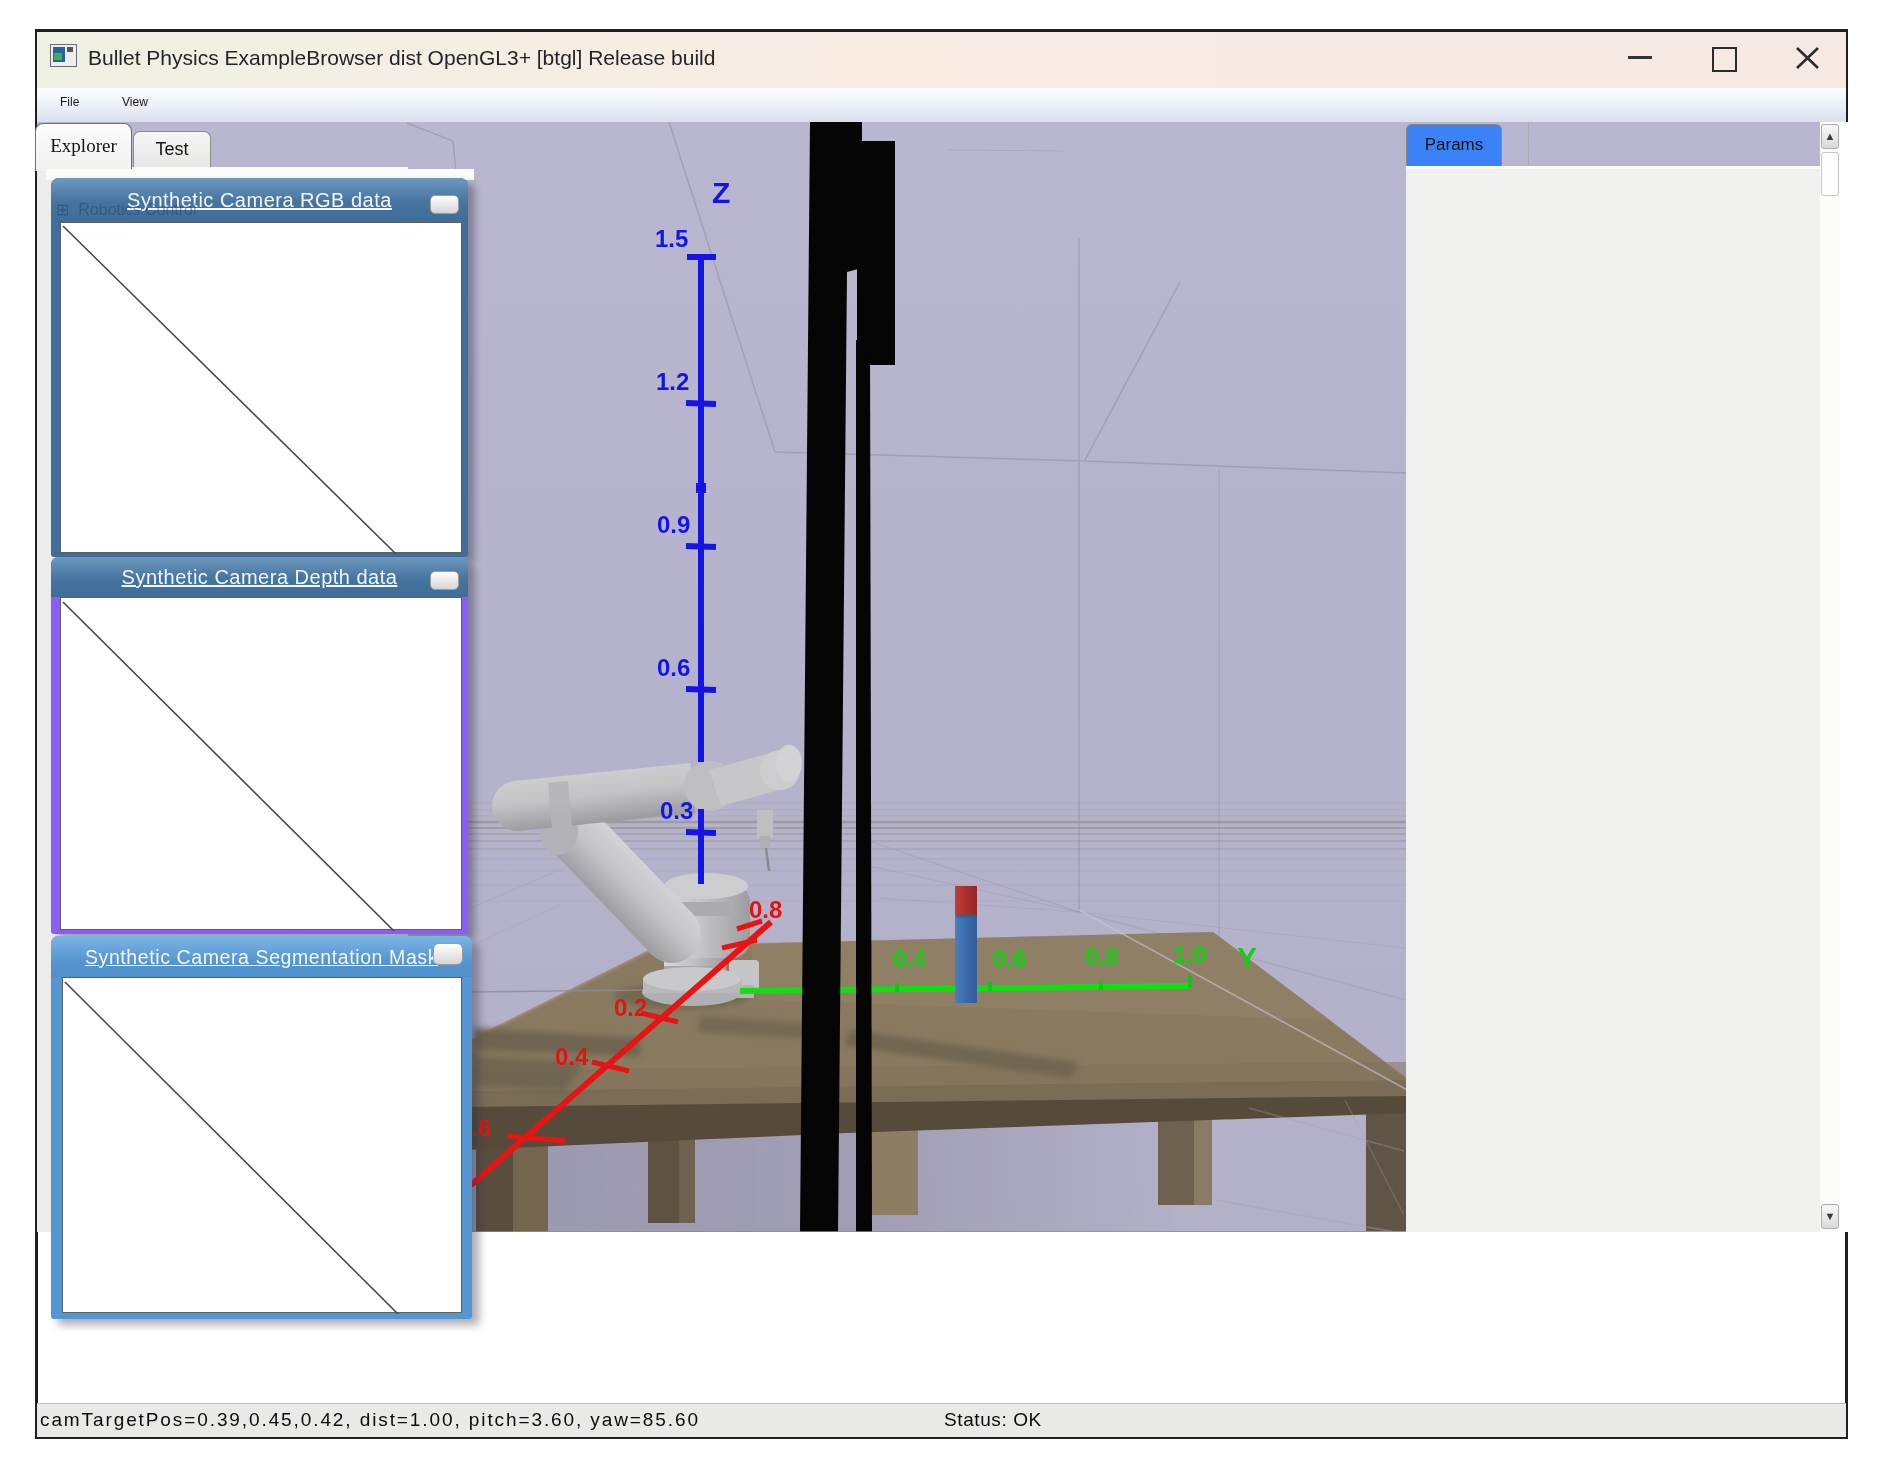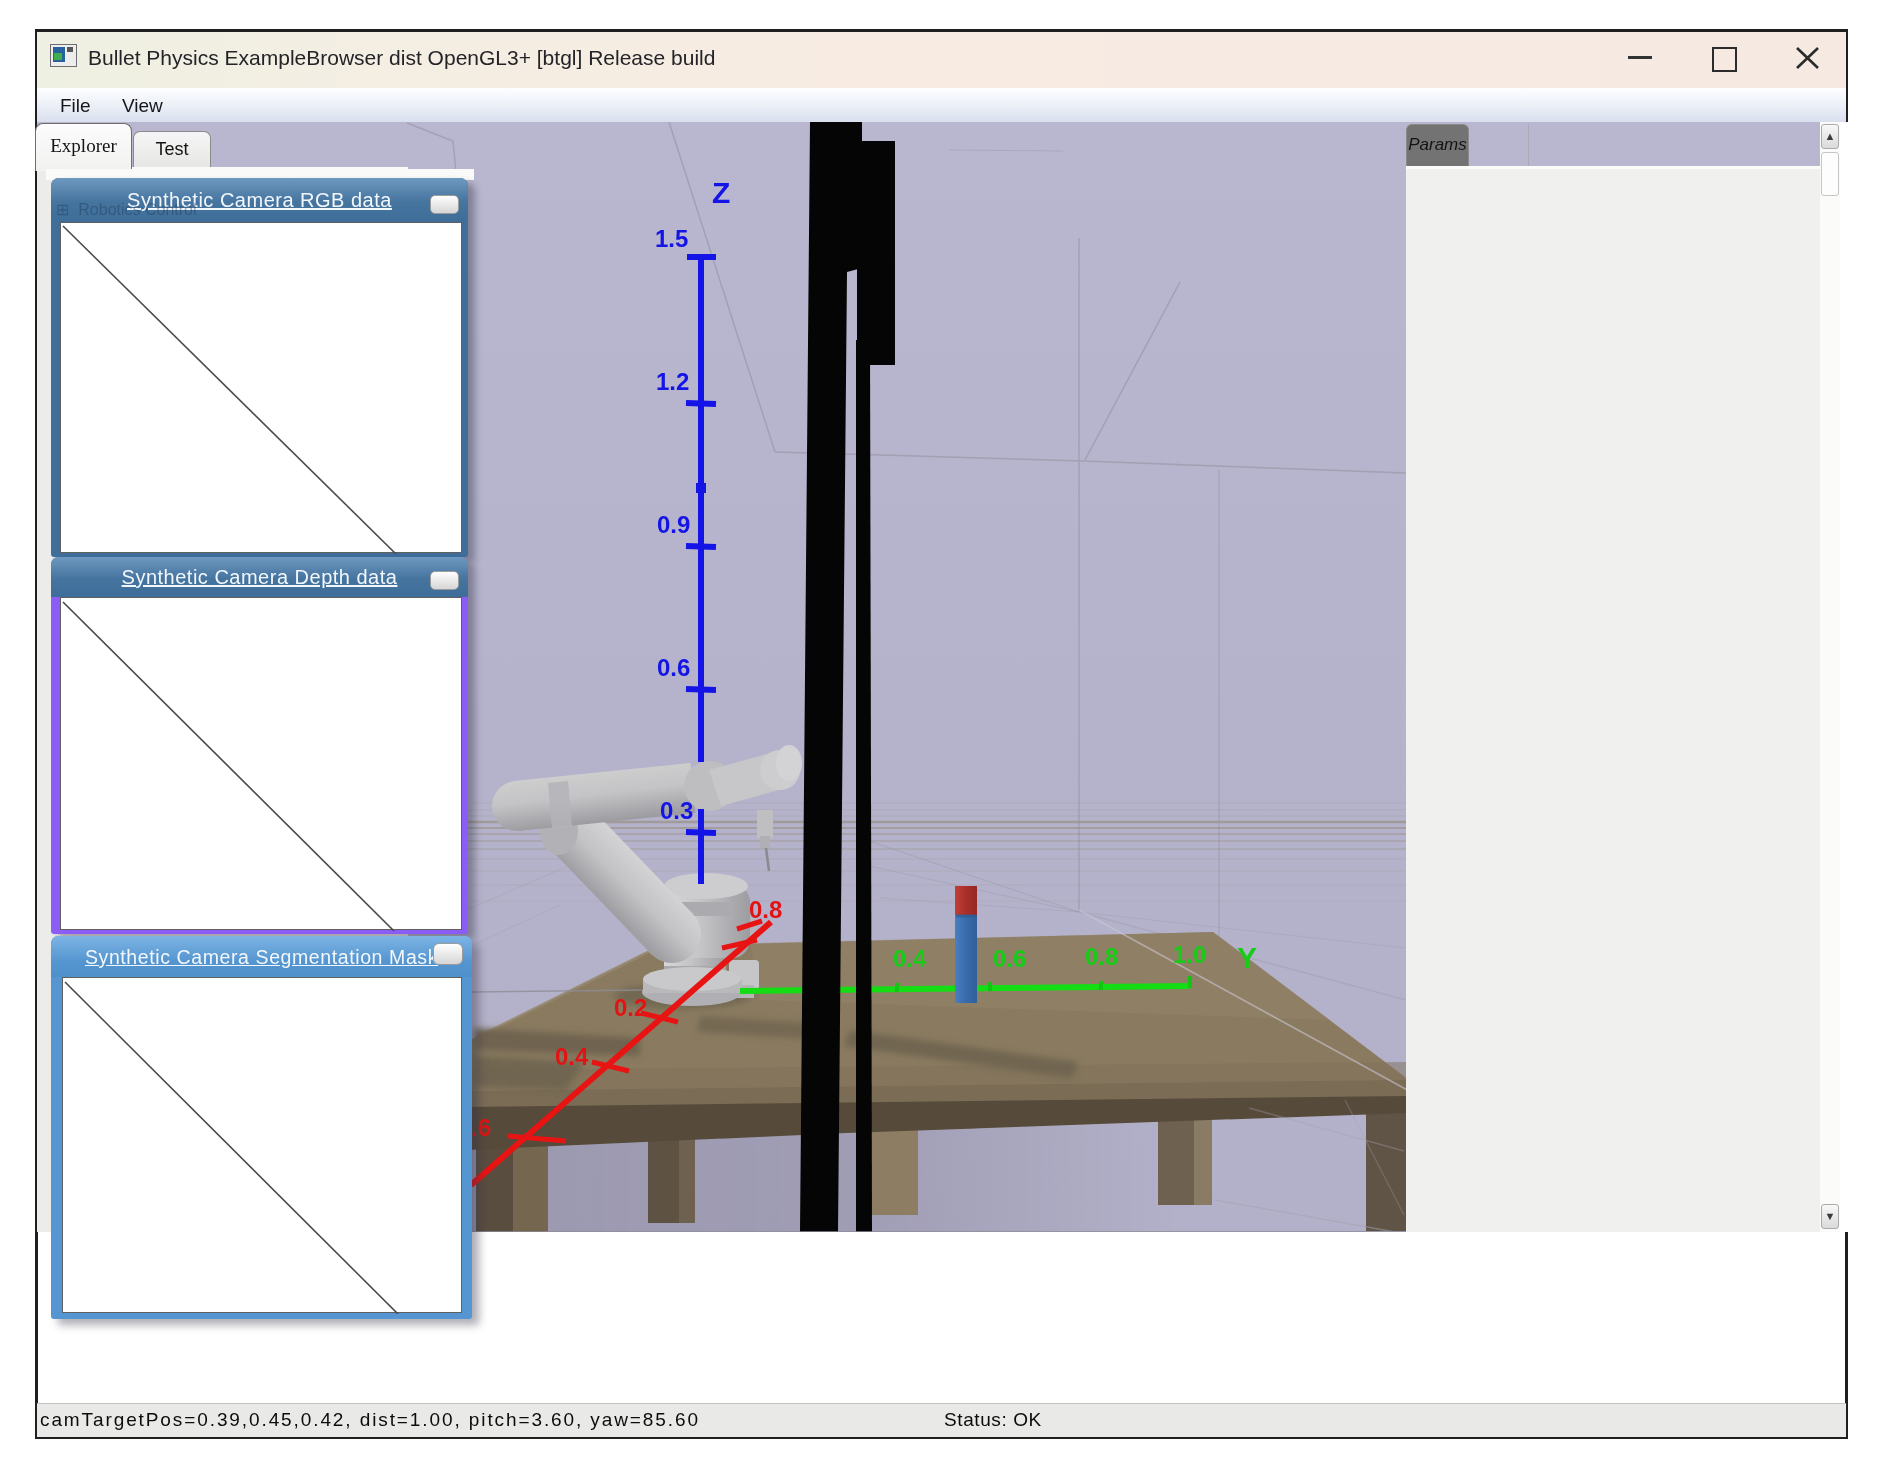--- a/index.html
+++ b/index.html
@@ -4,21 +4,21 @@
 <style>
   html,body{margin:0;padding:0;background:#ffffff;width:1878px;height:1472px;
     font-family:"Liberation Sans", sans-serif;}
   .abs{position:absolute;}
   #win{position:absolute;left:35px;top:29px;width:1813px;height:1410px;
     border:3px solid #1f1f1f;background:#ffffff;box-sizing:border-box;}
   #titlebar{position:absolute;left:37px;top:32px;width:1809px;height:56px;
     background:linear-gradient(90deg,#eef0e2 0%,#f4eee3 18%,#f7ebe2 45%,#f6e9e2 100%);}
   #menubar{position:absolute;left:37px;top:88px;width:1809px;height:34px;
     background:linear-gradient(#fdfeff,#e9edf6 60%,#d9dfee);}
-  .mtxt{position:absolute;font-size:19px;color:#16161a;top:95px;}
+  .mtxt{position:absolute;font-size:12px;color:#16161a;top:95px;}
   #ttext{position:absolute;left:88px;top:46px;font-size:21px;color:#242428;white-space:nowrap;}
   
   .wbtn{position:absolute;top:46px;}
   
   #statusbar{position:absolute;left:37px;top:1403px;width:1809px;height:33px;
     background:#e9e9e8;border-top:1px solid #c2c2c2;}
   .stxt{position:absolute;font-size:19px;color:#0c0c0c;top:1409px;white-space:nowrap;}
   
   #lpanel{position:absolute;left:37px;top:167px;width:371px;height:1065px;
     background:#ececea;border-top:4px solid #fbfbfa;box-sizing:border-box;}
@@ -303,21 +303,21 @@
   <div class="abs" style="left:0;top:0;width:100%;height:41px;background:linear-gradient(#7db4e4,#5696d0 60%,#4f8fca);border-radius:7px 7px 0 0;"></div>
   <div class="camtitle" style="top:10px;font-size:19.5px;letter-spacing:0.6px;padding-right:22px;">Synthetic Camera Segmentation Mask</div>
   <div class="cambtn" style="left:382px;top:7px;width:30px;height:22px;border-radius:6px;"></div>
   <div class="camcontent" style="left:11px;top:41px;width:400px;height:336px;">
     <svg width="400" height="336">
         <path d="M2 4 L335 336" stroke="#4a4a4a" stroke-width="1.6" fill="none"></path>
       </svg>
   </div>
 </div>
 
-<div class="tab" style="left:1406px;top:124px;width:63px;height:44px;background:#737373;border:1.5px solid #8a8a8a;border-bottom:none;border-radius:6px 6px 0 0;line-height:40px;font-size:17px;font-style:italic;">Params</div>
+<div class="tab" style="left:1406px;top:124px;width:96px;height:44px;background:#3b82f6;border:1.5px solid #8a8a8a;border-bottom:none;border-radius:6px 6px 0 0;line-height:40px;font-size:17px;">Params</div>
 <div class="abs" style="left:1528px;top:124px;width:1px;height:42px;background:#a9a9b5;"></div>
 <div id="ppanel"></div>
 <div id="sbtrack"></div>
 <div class="sbbtn" style="top:124px;">▲</div>
 <div class="abs" style="left:1821px;top:152px;width:18px;height:44px;background:#fdfdfd;border:1px solid #c6c6c6;border-radius:3px;box-sizing:border-box;"></div>
 <div class="sbbtn" style="top:1204px;">▼</div>
 <div class="abs" style="left:1840px;top:122px;width:8px;height:1110px;background:#ffffff;"></div>
 
 <div id="statusbar"></div>
 <div class="stxt" style="left:40px;letter-spacing:1.9px;">camTargetPos=0.39,0.45,0.42, dist=1.00, pitch=3.60, yaw=85.60</div>

